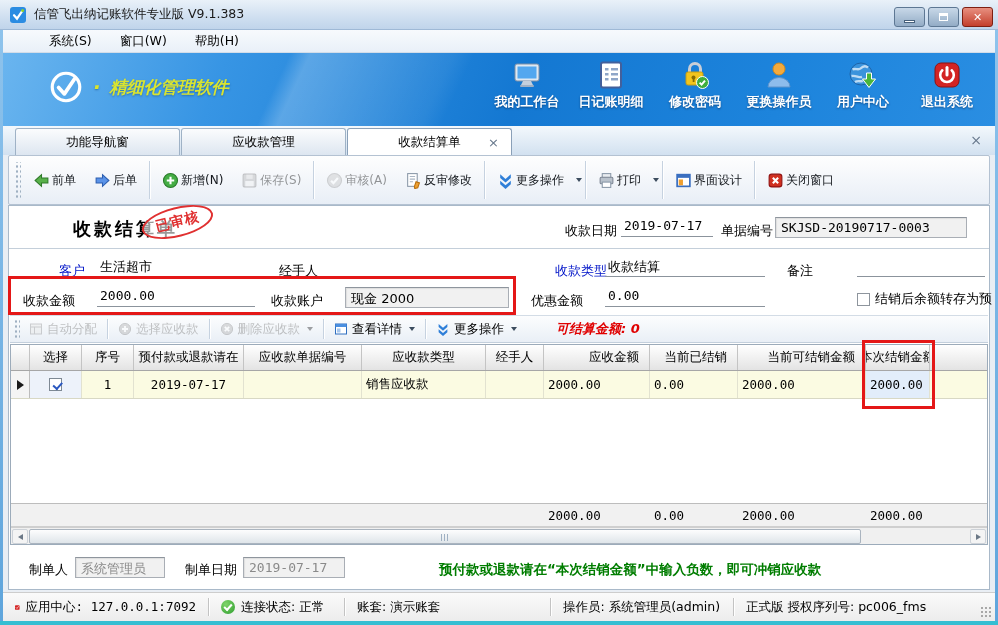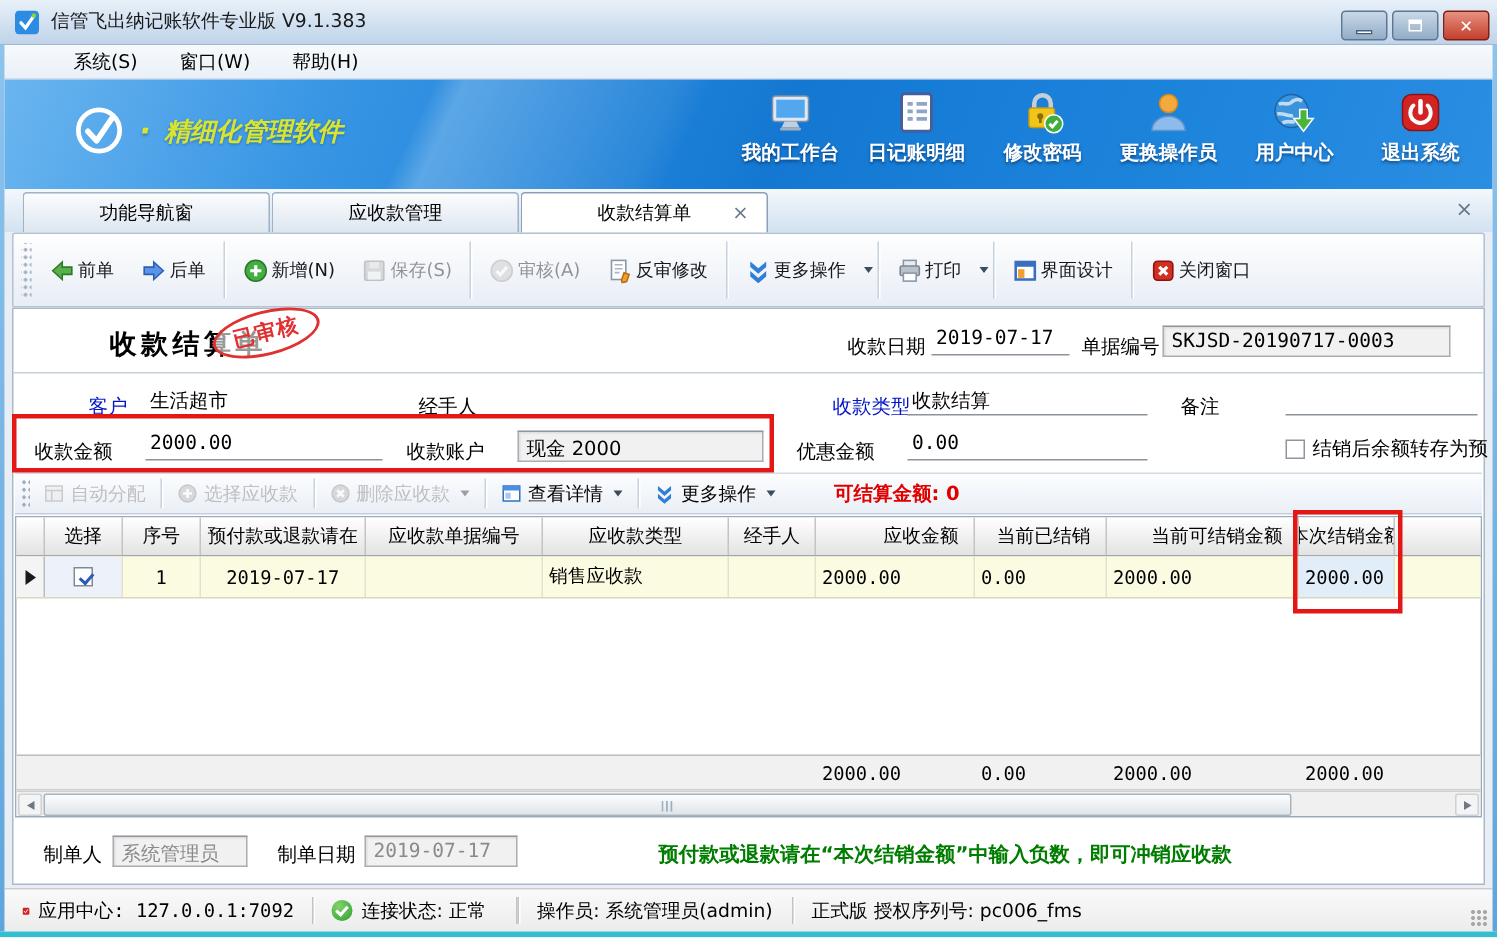--- a/index.html
+++ b/index.html
@@ -85,21 +85,21 @@
 .redbox { position:absolute; border:3px solid #e41717; pointer-events:none; z-index:8; }
 
 
 .gridbar { position:absolute; left:1px; top:109px; width:978px; height:28px;
   background:linear-gradient(#fcfdfe,#e9eff6); border-top:1px solid #d3dce6; border-bottom:1px solid #c3cfdc;
   display:flex; align-items:center; padding:0 2px; }
 .gbtn { display:flex; align-items:center; gap:4px; padding:3px 7px; font-size:12.5px; cursor:pointer; white-space:nowrap; }
 .gbtn svg { width:14px; height:14px; }
 .gbtn.disabled { opacity:.5; filter:grayscale(.9); color:#8a8a8a; cursor:default; }
 .gsep { width:1px; height:20px; background:#c6d2e0; margin:0 3px; box-shadow:1px 0 0 #fff; }
-.gridbar .hint { margin-left:32px; color:#e00000; font-weight:bold; font-size:13px; }
+.gridbar .hint { margin-left:32px; color:#e00000; font-weight:bold; font-size:13px;font-style:italic; }
 .grip-s { width:6px; height:20px; margin:0 2px;
   background-image:radial-gradient(circle,#9fb0c2 1px,transparent 1.3px); background-size:4px 5px; }
 
 
 .gridbox { position:absolute; left:1px; top:138px; width:978px; height:201px; border:1px solid #9cabba; background:#fff; }
 .ghead { display:flex; height:26px; background:linear-gradient(#ffffff,#e3e3e3); border-bottom:1px solid #a6a6a6; }
 .ghead .hc { border-right:1px solid #c4c4c4; display:flex; align-items:center; justify-content:center;
   font-size:12.5px; white-space:nowrap; overflow:hidden; cursor:pointer; }
 .ghead .hc.r { justify-content:flex-end; padding-right:10px; }
 .grow { display:flex; height:28px; background:#fbfbe2; border-bottom:1px solid #d8d8c4; }
@@ -508,20 +508,23 @@
         <path d="M4 8.2l3 3.4L12 4.4" stroke="#fff" stroke-width="2.2" fill="none" stroke-linecap="round"></path>
       </svg>
       <span class="num">应用中心: 127.0.0.1:7092</span>
     </div>
     <div class="sb-sep"></div>
     <div class="sb-item" style="width:135px;">
       <div class="conn-ok"></div>
       <span>连接状态: 正常</span>
     </div>
     <div class="sb-sep"></div>
+    <div class="sb-item" style="width:205px;">
+      <span>账套: 演示账套</span>
+    </div>
     <div class="sb-sep"></div>
     <div class="sb-item" style="width:182px;">
       <span>操作员: 系统管理员(admin)</span>
     </div>
     <div class="sb-sep"></div>
     <div class="sb-item">
       <span>正式版 授权序列号: pc006_fms</span>
     </div>
     <div class="resize-grip"></div>
   </div>

